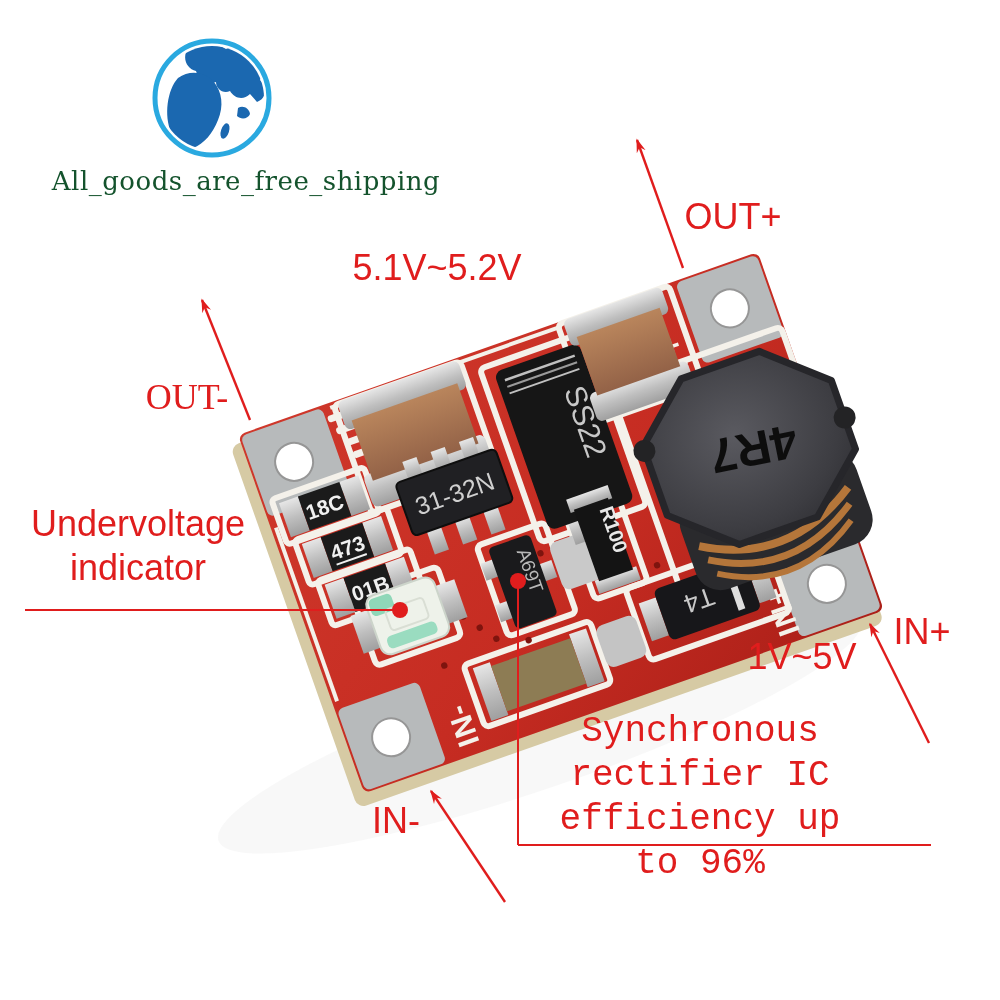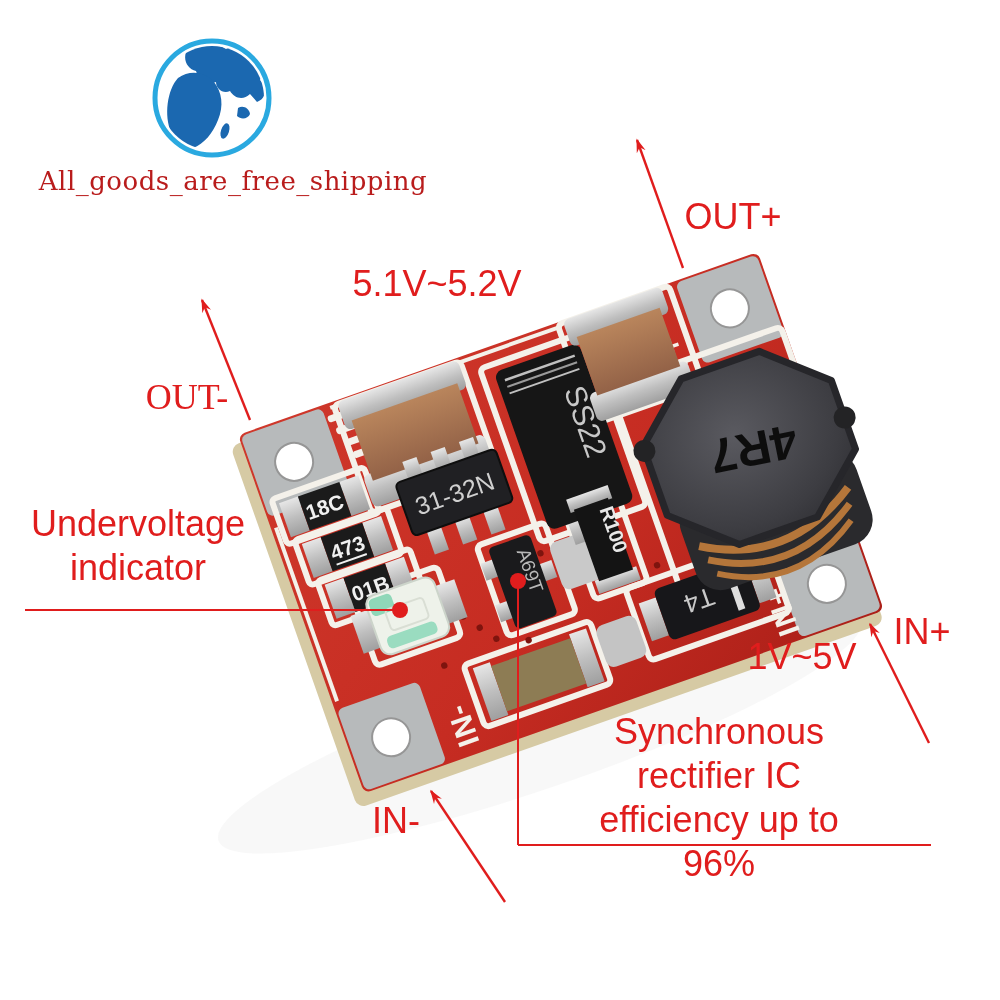--- a/index.html
+++ b/index.html
@@ -1,23 +1,23 @@
 <!DOCTYPE html>
 <html><head>
 <meta charset="utf-8">
 <style>
   html,body{margin:0;padding:0;background:#fff;}
   .stage{position:relative;width:1000px;height:1000px;background:#ffffff;overflow:hidden;
          font-family:"Liberation Sans",sans-serif;}
   .scene{position:absolute;left:0;top:0;}
   .logo{position:absolute;left:0;top:0;width:460px;height:220px;}
   .logo svg{position:absolute;left:142px;top:32px;}
-  .logo-text{position:absolute;left:23px;top:166px;width:420px;text-align:center;
+  .logo-text{position:absolute;left:36px;top:166px;width:420px;text-align:center;
              font-family:"DejaVu Serif","Liberation Serif",serif;
-             font-size:26px;color:#b91c1c;letter-spacing:.5px;}
+             font-size:26px;color:#14532d;letter-spacing:.5px;}
   .lbl{position:absolute;color:#e01d1d;transform:translate(-50%,-50%);
        white-space:pre-line;text-align:center;line-height:1.22;}
   .f36{font-size:36px;}
 </style>
 </head>
 <body>
 
 <div class="stage">
 
   <div class="logo">
@@ -238,24 +238,24 @@
     </g>
     <g stroke="#e01d1d" stroke-width="2">
       <line x1="25" y1="610" x2="396" y2="610"></line>
       <line x1="518" y1="588" x2="518" y2="845"></line>
       <line x1="518" y1="845" x2="931" y2="845"></line>
     </g>
     <circle cx="400" cy="610" r="8" fill="#e01d1d"></circle>
     <circle cx="518" cy="581" r="8" fill="#e01d1d"></circle>
   </svg>
 
-  <div class="lbl f36" style="left:437px;top:284px;">5.1V~5.2V</div>
+  <div class="lbl f36" style="left:437px;top:268px;">5.1V~5.2V</div>
   <div class="lbl f36" style="left:733px;top:217px;">OUT+</div>
   <div class="lbl f36" style="left:187px;top:398px;font-family:Liberation Serif, serif;">OUT-</div>
   <div class="lbl f36" style="left:922px;top:632px;">IN+</div>
   <div class="lbl f36" style="left:802px;top:657px;">1V~5V</div>
   <div class="lbl f36" style="left:396px;top:821px;">IN-</div>
   <div class="lbl f36" style="left:138px;top:546px;">Undervoltage
 indicator</div>
-  <div class="lbl f36" style="left:719px;top:798px;">Synchronous rectifier IC
+  <div class="lbl f36" style="left:700px;top:798px;font-family:Liberation Mono, monospace;">Synchronous rectifier IC
 efficiency up to 96%</div>
 
 </div>
 
 </body></html>

